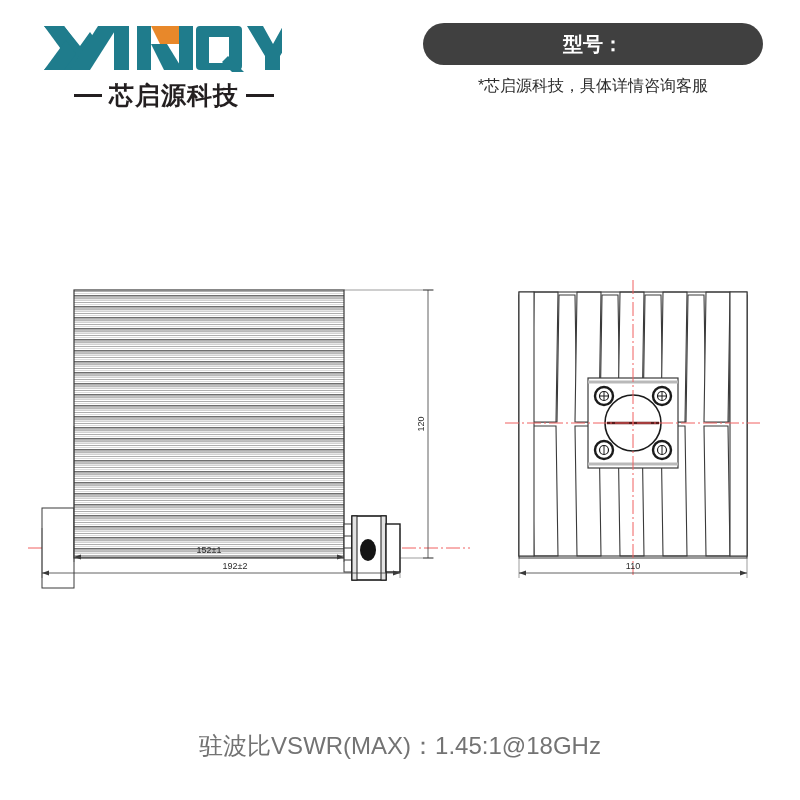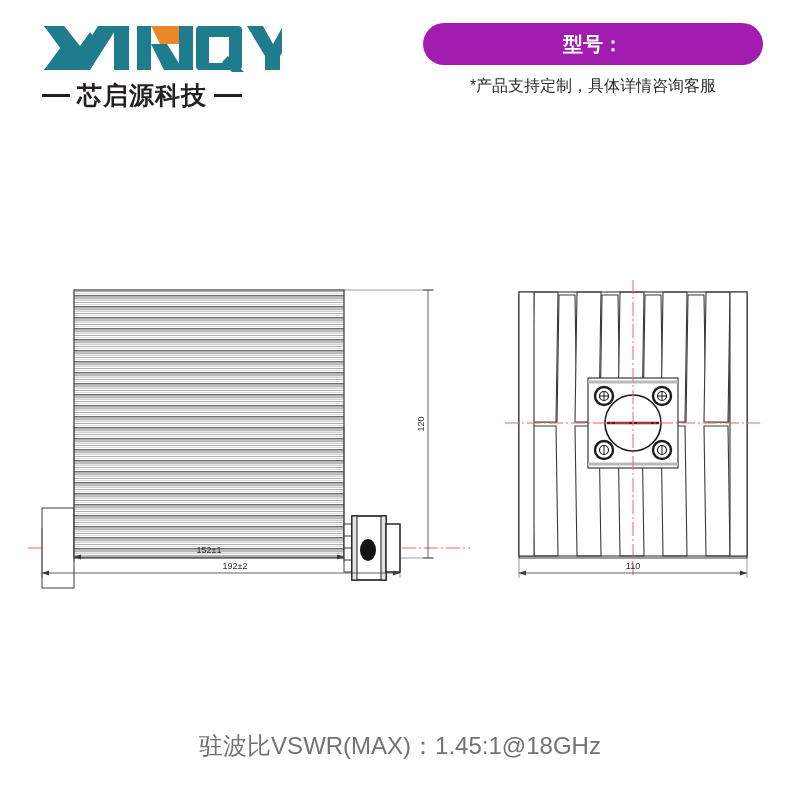--- a/index.html
+++ b/index.html
@@ -27,25 +27,25 @@
     left: 42px; top: 22px;
     width: 240px; height: 90px;
   }
   #logo-wordmark {
     position: absolute;
     left: 0; top: 0;
     width: 240px; height: 52px;
   }
   #logo-cn-row {
     position: absolute;
-    left: 0; top: 57px;
+    left: 12px; top: 57px;
     width: 240px; height: 32px;
     display: flex;
     align-items: center;
-    justify-content: flex-start;
+    justify-content: center;
   }
   .logo-rule {
     width: 28px;
     height: 3px;
     background: #231f20;
     flex: none;
   }
   #logo-cn-text {
     font-size: 25px;
     font-weight: bold;
@@ -53,21 +53,21 @@
     letter-spacing: 1px;
     padding: 0 7px;
     white-space: nowrap;
     line-height: 1;
   }
 
   #model-badge {
     position: absolute;
     left: 423px; top: 23px;
     width: 340px; height: 42px;
-    background: #a21caf;
+    background: #404040;
     border-radius: 21px;
     display: flex;
     align-items: center;
     justify-content: center;
     box-sizing: border-box;
     padding: 0 14px;
   }
   #model-badge-label {
     color: #ffffff;
     font-size: 20px;
@@ -148,21 +148,21 @@
       <div class="logo-rule"></div>
       <div id="logo-cn-text">芯启源科技</div>
       <div class="logo-rule"></div>
     </div>
   </div>
 
   <div id="model-badge">
     <span id="model-badge-label">型号：</span>
   </div>
 
-  <div id="header-note">*产品支持定制，具体详情咨询客服</div>
+  <div id="header-note">*芯启源科技，具体详情咨询客服</div>
 </div>
 
 <div id="drawing">
   <svg width="800" height="590" viewBox="0 0 800 590">
 
     <defs>
 
       <linearGradient id="finGrad" x1="0" y1="0" x2="0" y2="1">
         <stop offset="0%" stop-color="#ffffff"></stop>
         <stop offset="35%" stop-color="#c9c9c9"></stop>

